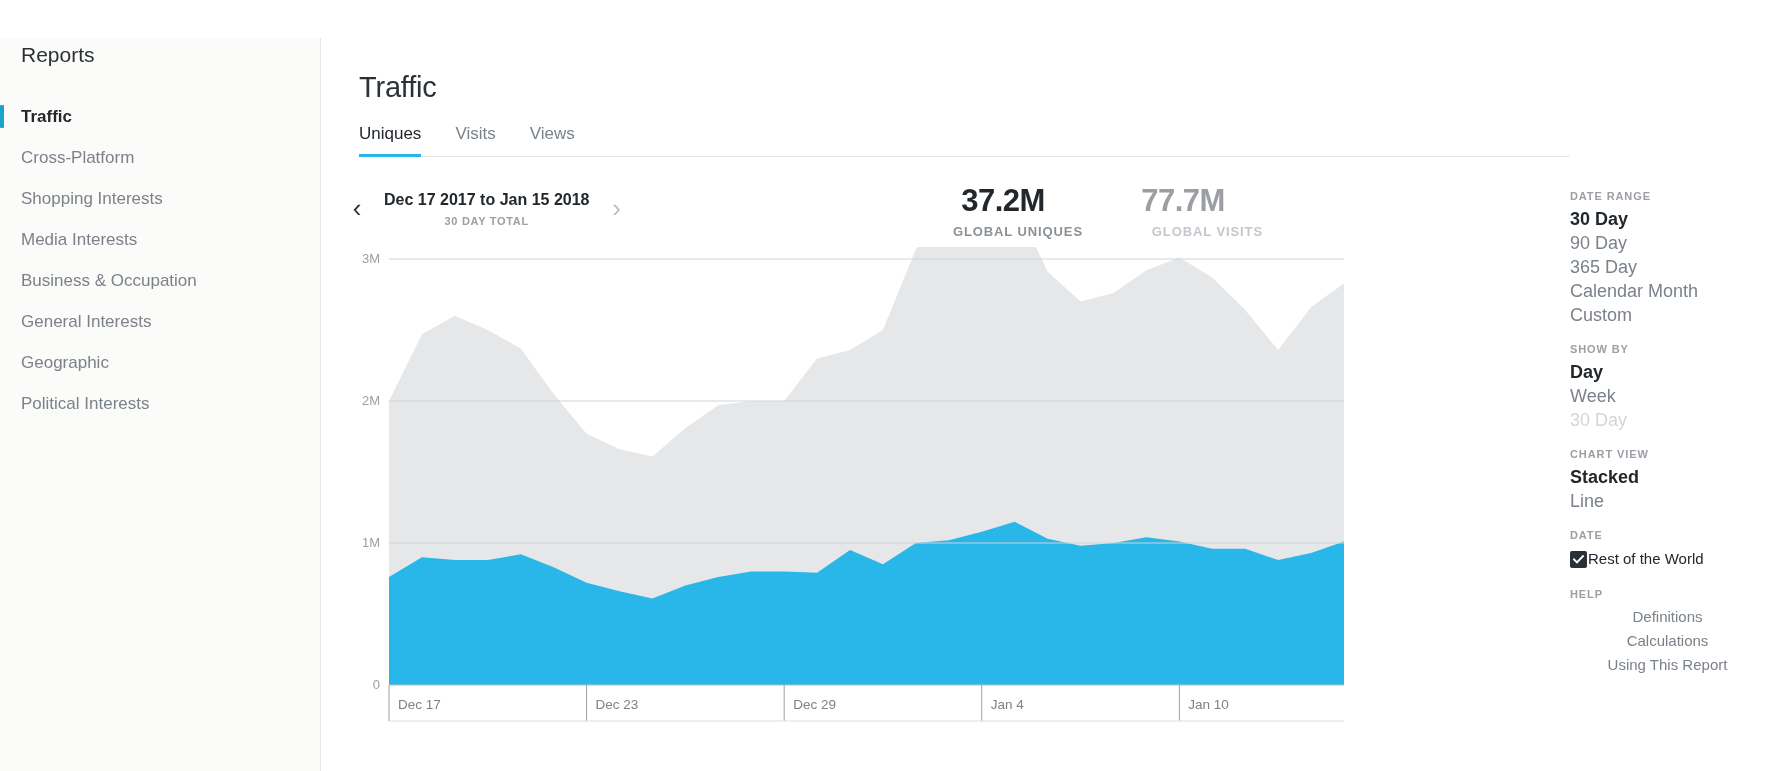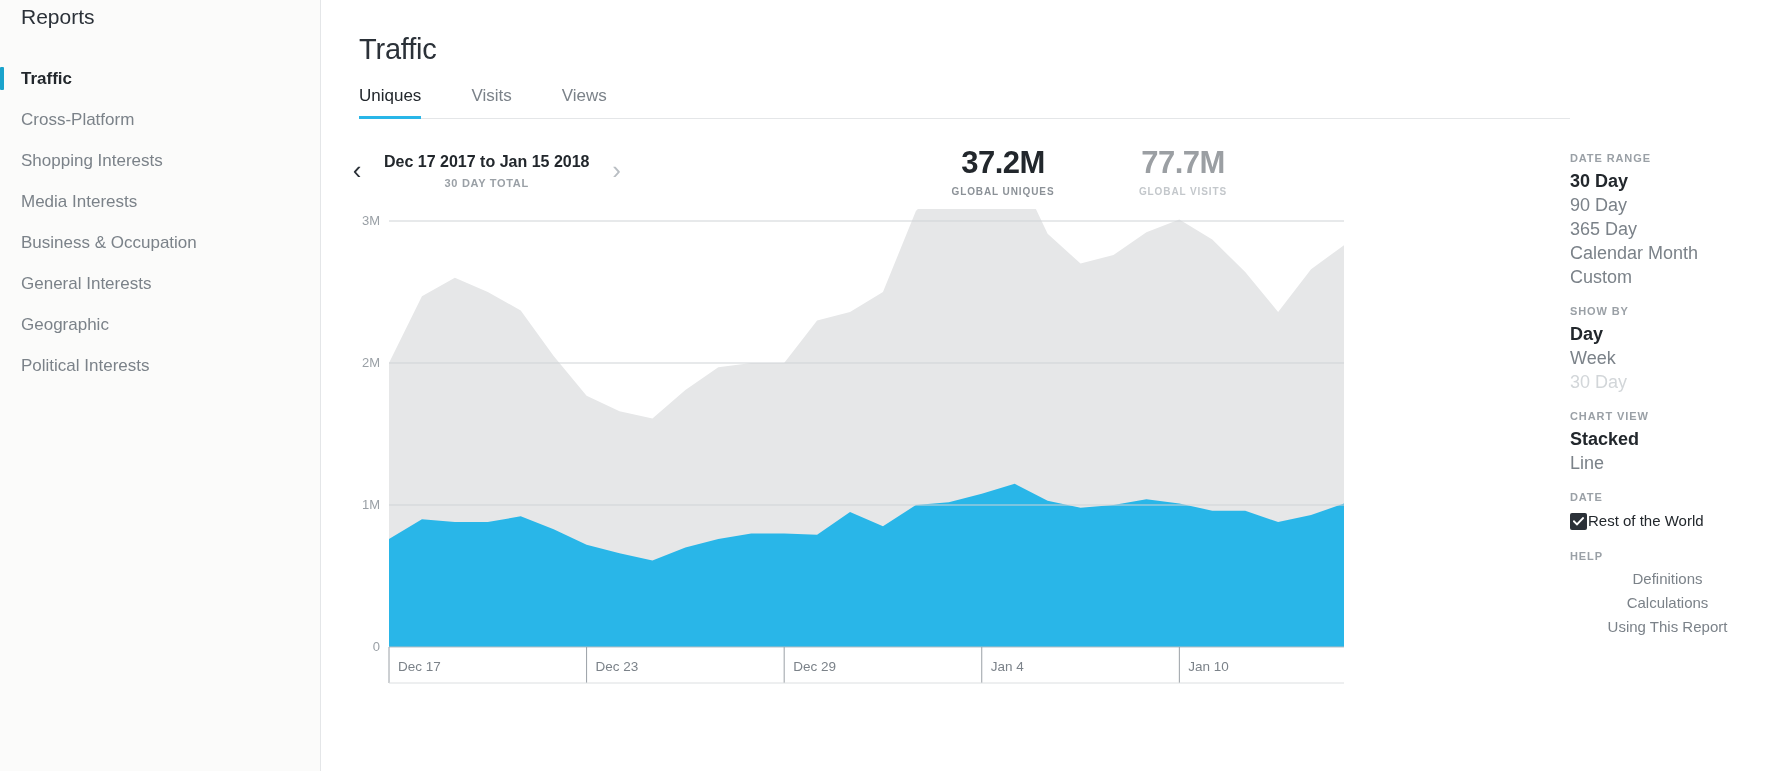--- a/index.html
+++ b/index.html
@@ -2,21 +2,21 @@
 <html><head>
 <meta charset="utf-8">
 <style>
   * { box-sizing: border-box; margin: 0; padding: 0; }
   html, body {
     width: 1765px; height: 771px;
     font-family: "Liberation Sans", sans-serif;
     background: #ffffff;
     overflow: hidden;
   }
-  .app { display: flex; width: 1765px; height: 730px; position: relative; }
+  .app { display: flex; width: 1765px; height: 730px; position: relative; margin-top: 38px; }
 
   
   .sidebar {
     width: 321px; height: 771px;
     background: #fbfbfa;
     border-right: 1px solid #e4e6e8;
     padding-top: 0px;
     flex: 0 0 321px;
     position: relative;
   }
@@ -44,21 +44,21 @@
   .main {
     flex: 1 1 auto; position: relative;
     background: #ffffff;
     min-width: 0;
   }
   .page-head { padding: 33px 0 0 38px; }
   .page-title { font-size: 29px; color: #2b3138; font-weight: 400; letter-spacing: -0.2px; }
 
   .tabs {
     margin-top: 19px; margin-left: 38px;
-    display: flex; gap: 50px;
+    display: flex; gap: 34px;
     border-bottom: 1px solid #e4e6e8;
     width: calc(100% - 38px);
   }
   .tab {
     font-size: 17px; color: #7b8289; padding-bottom: 10px;
     cursor: pointer; position: relative; top: 1px;
   }
   .tab.active { color: #22272c; border-bottom: 3px solid #29b6e8; }
 
   
@@ -73,21 +73,21 @@
     font-size: 26px; line-height: 28px; text-align: center;
     cursor: pointer; font-weight: 300; user-select: none;
   }
   .arrow.next { color: #b9bec3; }
   .date-block { text-align: center; margin: 0 14px; }
   .date-range-label { font-size: 16px; font-weight: 700; color: #22272c; line-height: 20px; white-space: nowrap;}
   .date-range-sub { font-size: 11px; font-weight: 700; color: #9aa0a6; letter-spacing: 0.7px; margin-top: 5px; }
 
   .stat { text-align: center; position: absolute; top: 26px; }
   .stat-value { font-size: 31px; font-weight: 700; line-height: 36px; letter-spacing: -0.5px; }
-  .stat-label { font-size: 10px; font-weight: 700; letter-spacing: 0.9px; margin-top: 5px; }
+  .stat-label { font-size: 13px; font-weight: 700; letter-spacing: 0.9px; margin-top: 5px; text-align: right; }
   .stat.s1 { left: 602px; width: 160px; }
   .stat.s1 .stat-value { color: #22272c; }
   .stat.s1 .stat-label { color: #8b9197; }
   .stat.s2 { left: 782px; width: 160px; }
   .stat.s2 .stat-value { color: #9b9fa3; }
   .stat.s2 .stat-label { color: #c3c7cb; }
   .stat.s3 { left: 950px; width: 170px; }
   .stat.s3 .stat-value { color: #b4b8bc; }
   .stat.s3 .stat-label { color: #cbcfd2; }
 

